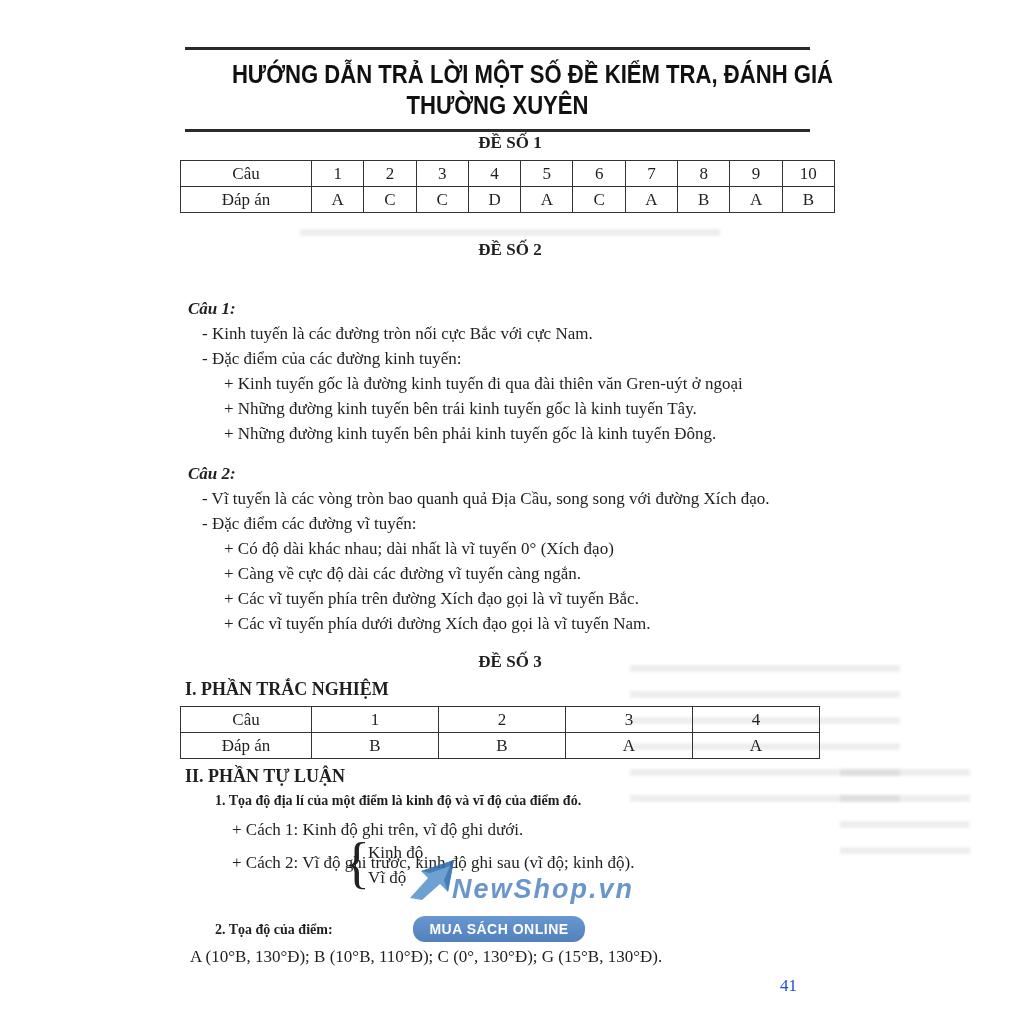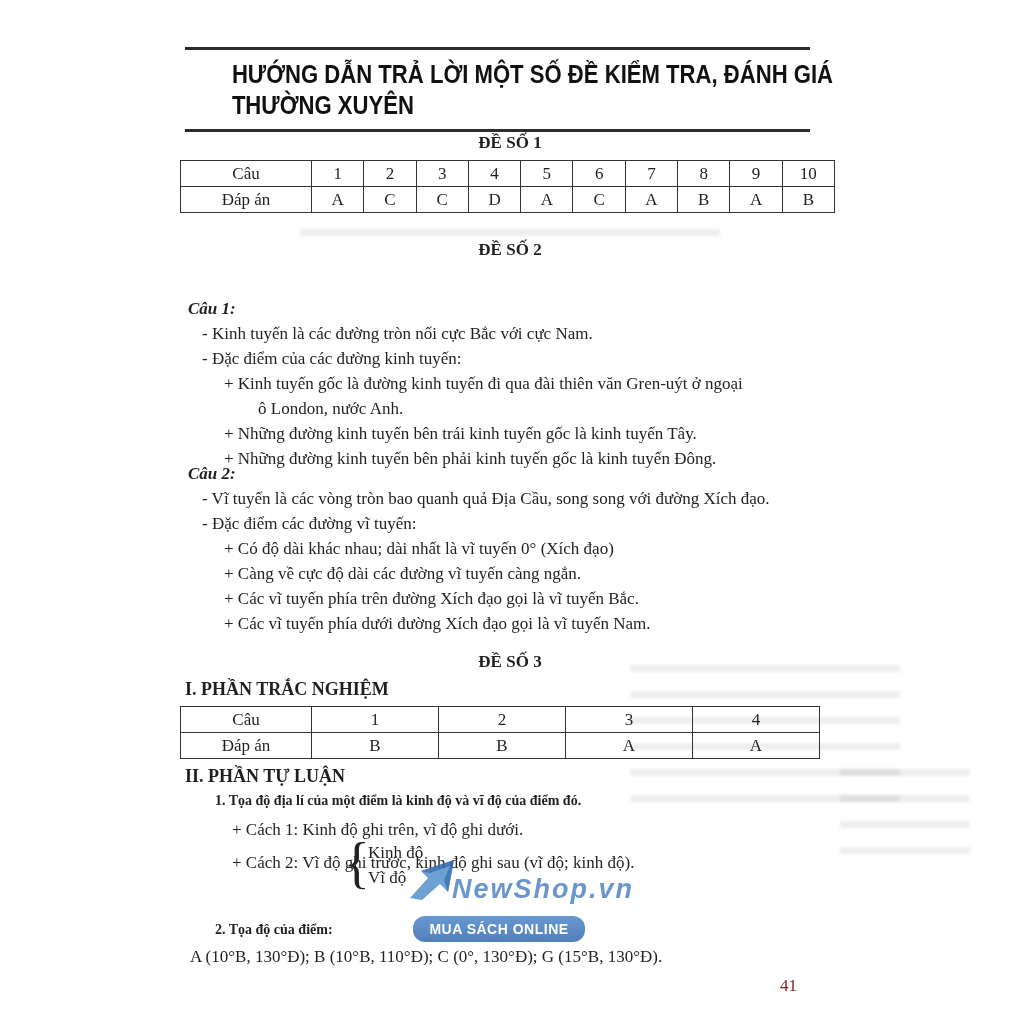--- a/index.html
+++ b/index.html
@@ -4,21 +4,21 @@
 <style>
   html,body{margin:0;padding:0;background:#ffffff;}
   .sheet{
     position:relative;width:1024px;height:1024px;background:#ffffff;
     font-family:"Liberation Serif", serif;color:#1f1f1f;overflow:hidden;
   }
   
   .title-block{
     position:absolute;left:185px;top:47px;width:625px;
     border-top:3px solid #2b2b2b;border-bottom:3px solid #2b2b2b;
-    padding:9px 0 8px 0;text-align:left;
+    padding:9px 0 8px 0;text-align:center;
   }
   .title-line{
     font-family:"Liberation Sans", sans-serif;font-weight:bold;font-size:26px;
     line-height:31px;color:#111;transform:scaleX(.85);transform-origin:center;
     white-space:nowrap;
   }
   
   .de-heading{
     position:absolute;left:185px;width:650px;text-align:center;
     font-weight:bold;font-size:17px;white-space:nowrap;
@@ -61,21 +61,21 @@
     position:absolute;left:413px;top:916px;z-index:6;width:172px;height:26px;
     background:linear-gradient(180deg,#5d90cf 0%,#4577b6 100%);
     border-radius:12px;opacity:.93;
     display:flex;align-items:center;justify-content:center;
   }
   .wm-button span{
     font-family:"Liberation Sans", sans-serif;font-weight:bold;font-size:14px;
     letter-spacing:.5px;color:#ffffff;white-space:nowrap;
   }
   
-  .page-num{position:absolute;left:780px;top:976px;font-size:17px;color:#7f1d1d;}
+  .page-num{position:absolute;left:780px;top:976px;font-size:17px;color:#1d4ed8;}
   
   .ghost{
     position:absolute;opacity:.09;filter:blur(1.6px);pointer-events:none;
     background:repeating-linear-gradient(180deg,transparent 0 7px,#4a4a4a 7px 14px,transparent 14px 26px);
   }
 </style>
 </head>
 <body>
 
 <div class="sheet">
@@ -118,21 +118,20 @@
   </tbody>
     </table>
 
   <div class="de-heading" style="top:240px;">ĐỀ SỐ 2</div>
 
   <div class="textblock" style="top:263px;margin-top:33px;">
     <div class="line lbl">Câu 1:</div>
     <div class="line l-dash">- Kinh tuyến là các đường tròn nối cực Bắc với cực Nam.</div>
     <div class="line l-dash">- Đặc điểm của các đường kinh tuyến:</div>
     <div class="line l-plus">+ Kinh tuyến gốc là đường kinh tuyến đi qua đài thiên văn Gren-uýt ở ngoại</div>
-    <div class="line l-cont">ô London, nước Anh.</div>
     <div class="line l-plus">+ Những đường kinh tuyến bên trái kinh tuyến gốc là kinh tuyến Tây.</div>
     <div class="line l-plus">+ Những đường kinh tuyến bên phải kinh tuyến gốc là kinh tuyến Đông.</div>
   </div>
 
   <div class="textblock" style="top:461px;">
     <div class="line lbl">Câu 2:</div>
     <div class="line l-dash">- Vĩ tuyến là các vòng tròn bao quanh quả Địa Cầu, song song với đường Xích đạo.</div>
     <div class="line l-dash">- Đặc điểm các đường vĩ tuyến:</div>
     <div class="line l-plus">+ Có độ dài khác nhau; dài nhất là vĩ tuyến 0° (Xích đạo)</div>
     <div class="line l-plus">+ Càng về cực độ dài các đường vĩ tuyến càng ngắn.</div>

